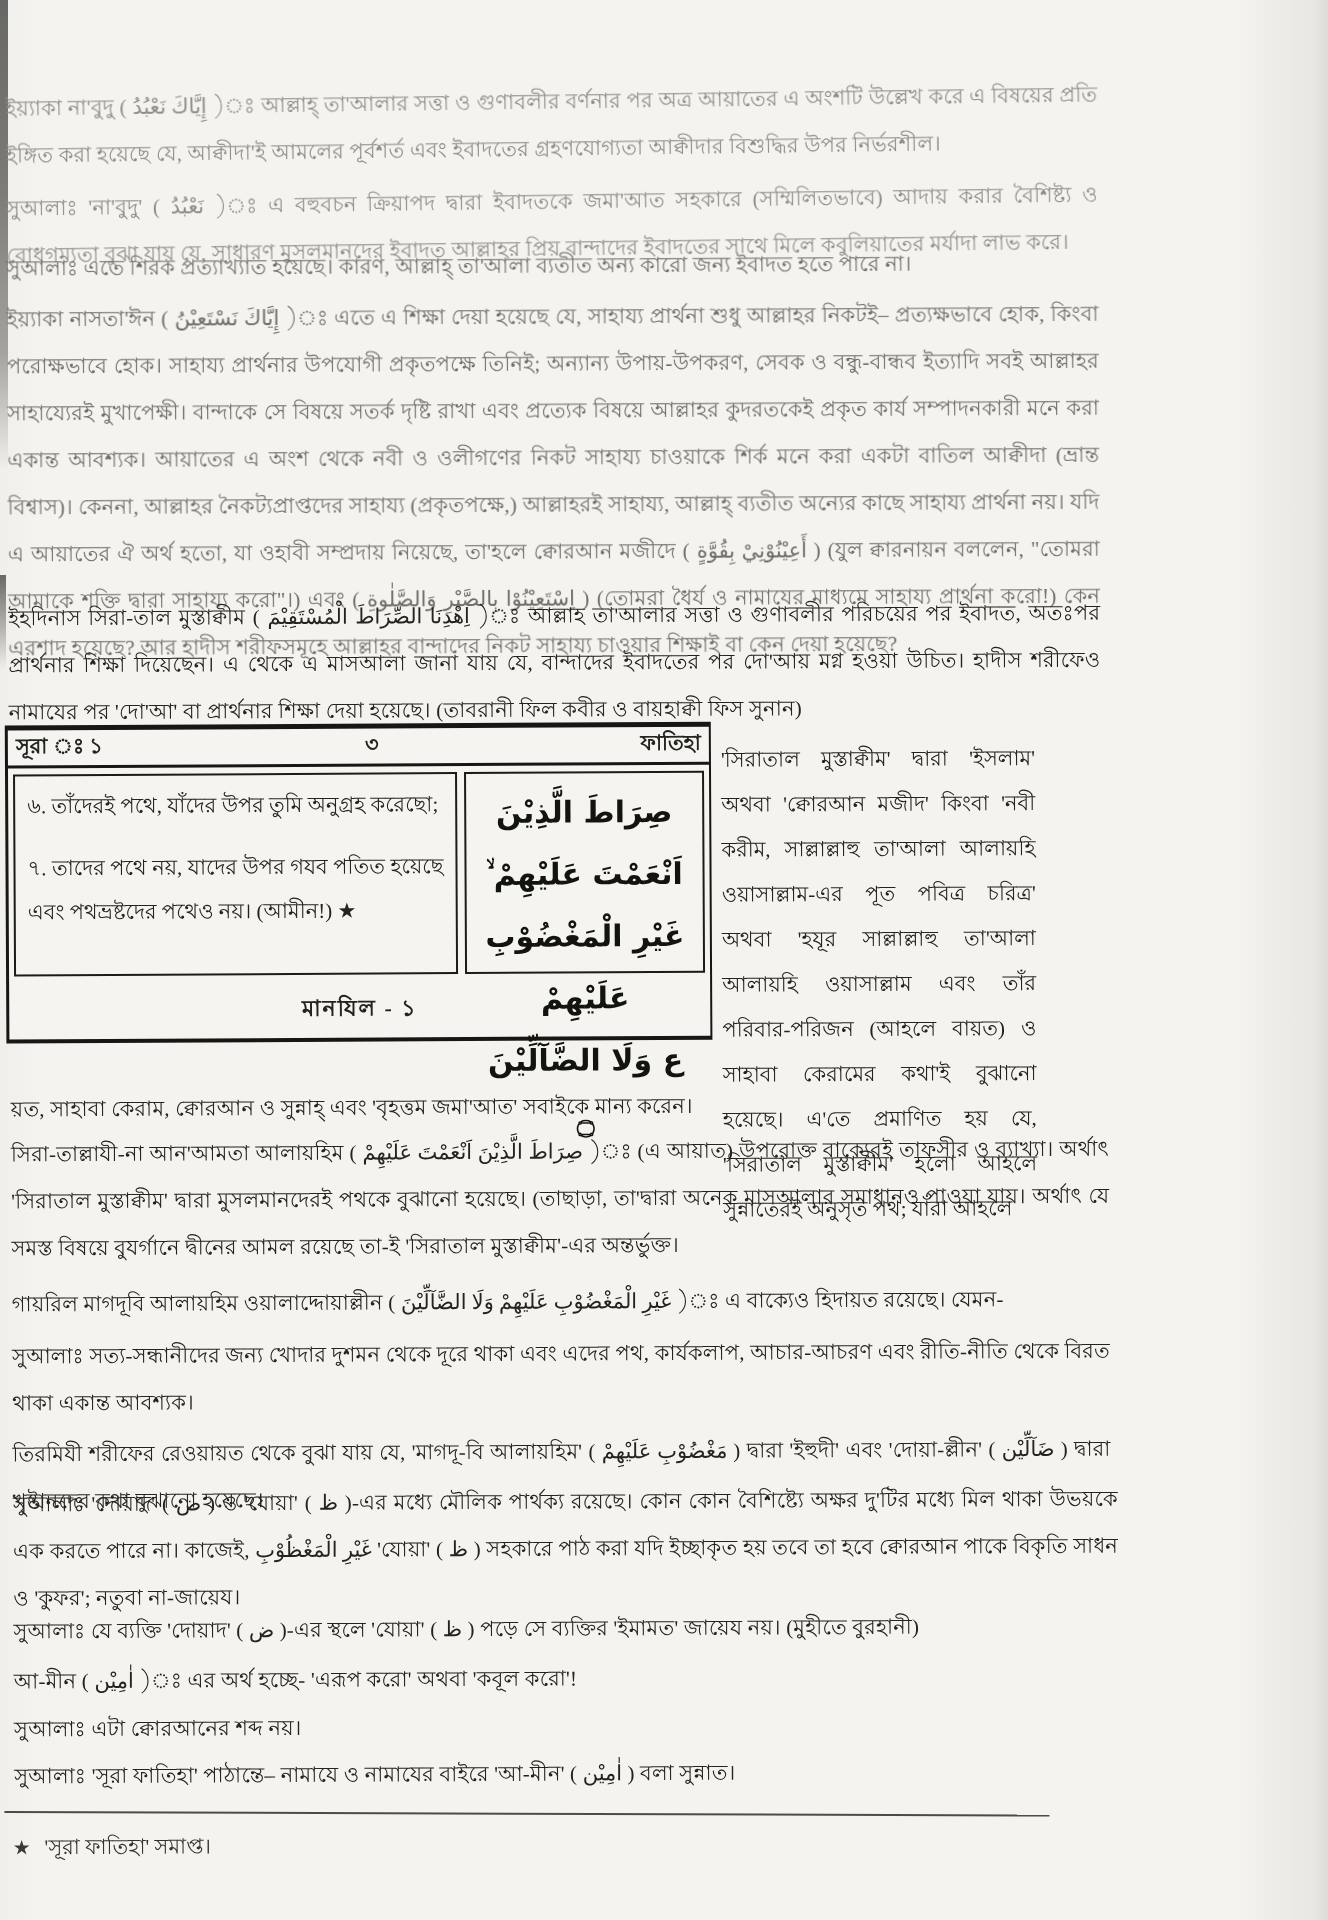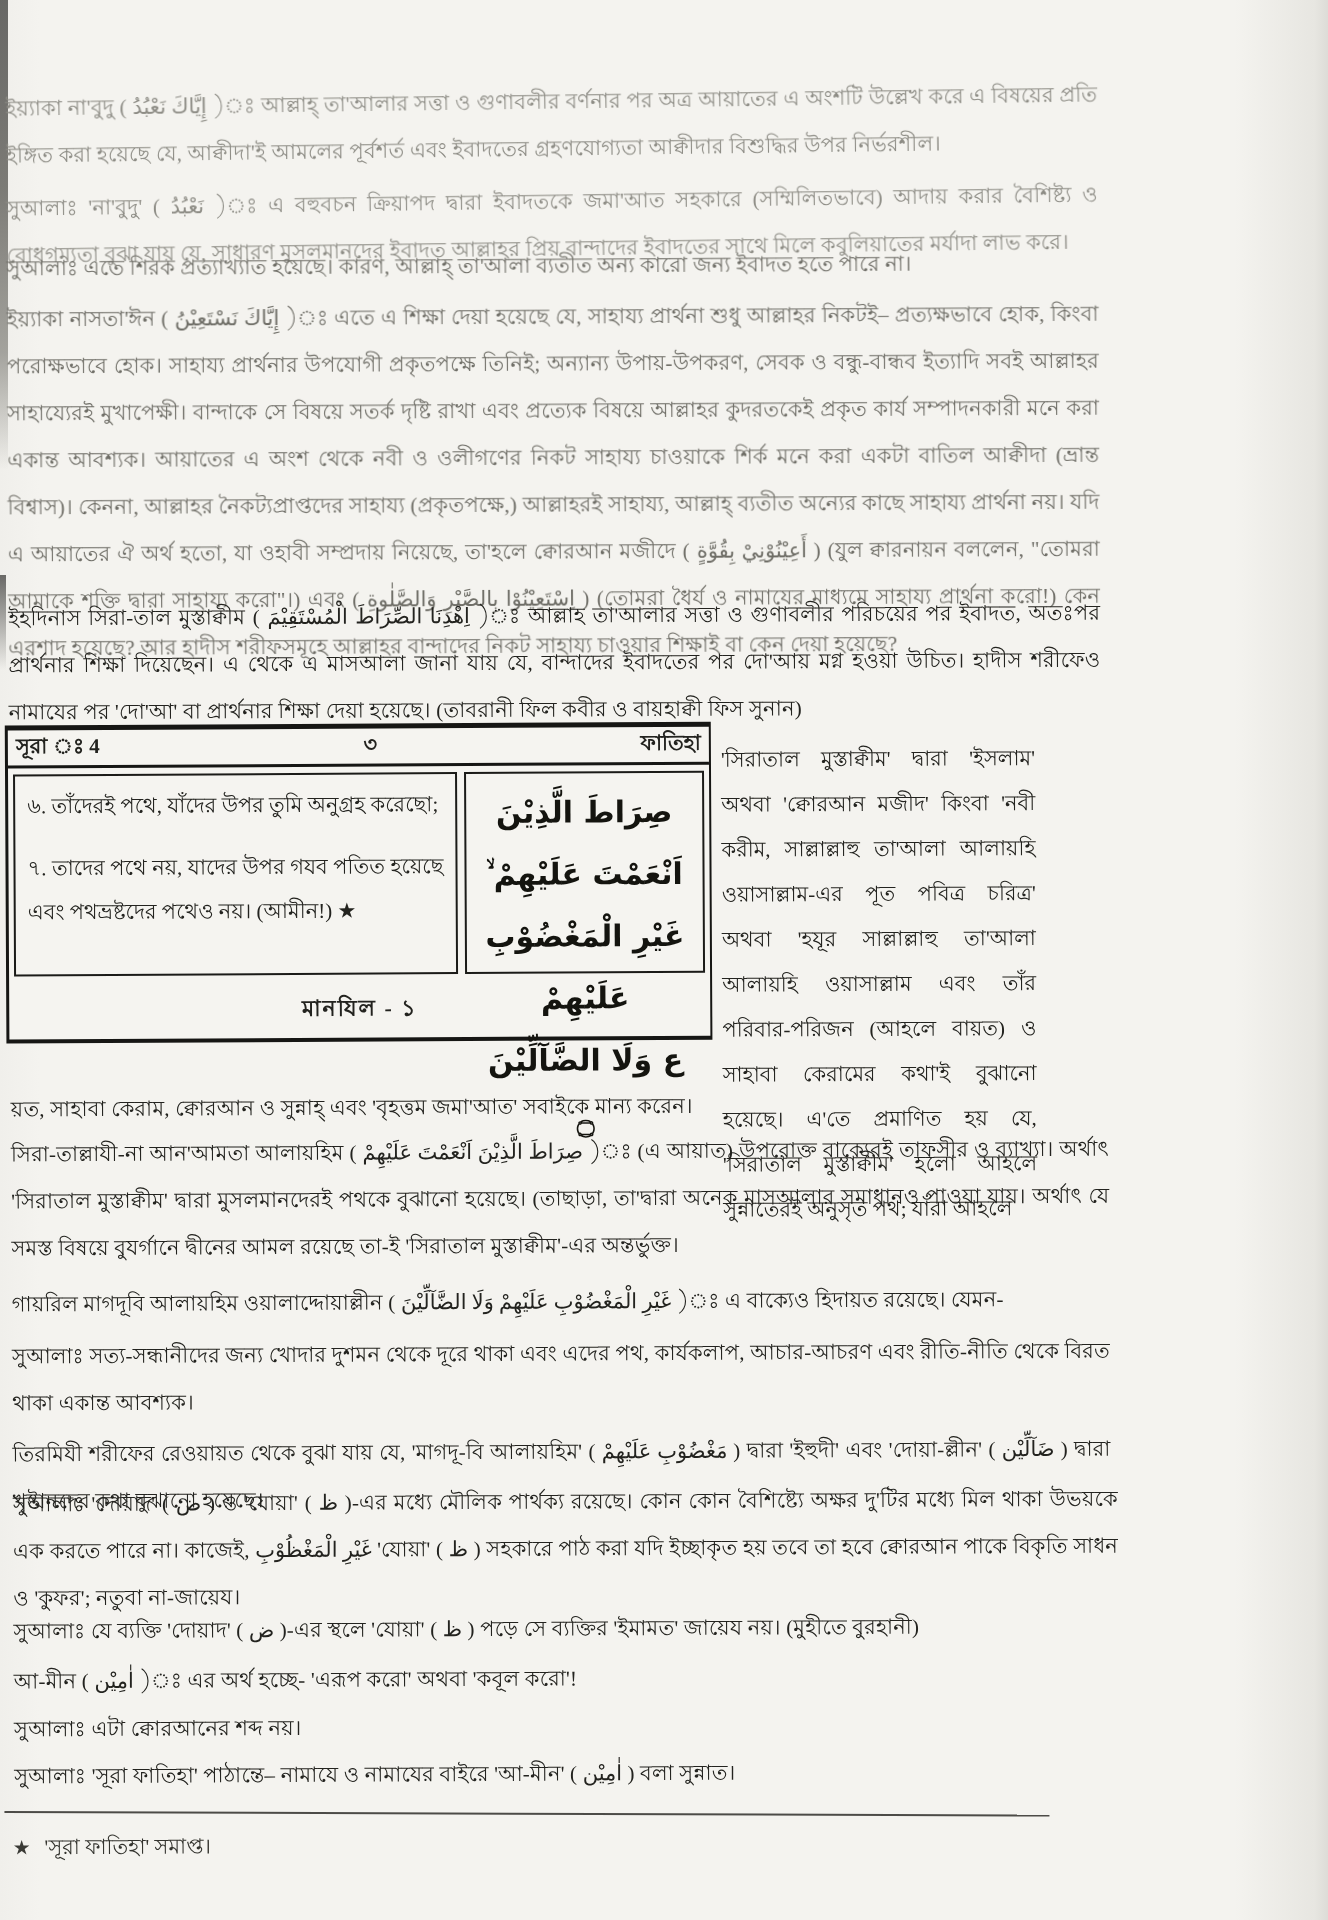--- a/index.html
+++ b/index.html
@@ -86,21 +86,21 @@
     <p class="para faded" style="top:178px;">সুআলাঃ 'না'বুদু' ( نَعْبُدُ )ঃ এ বহুবচন ক্রিয়াপদ দ্বারা ইবাদতকে জমা'আত সহকারে (সম্মিলিতভাবে) আদায় করার বৈশিষ্ট্য ও বোধগম্যতা বুঝা যায় যে, সাধারণ মুসলমানদের ইবাদত আল্লাহর প্রিয় বান্দাদের ইবাদতের সাথে মিলে কবুলিয়াতের মর্যাদা লাভ করে।</p>
 
     <p class="para semifaded" style="top:242px;">সুআলাঃ এতে শিরক প্রত্যাখ্যাত হয়েছে। কারণ, আল্লাহ্ তা'আলা ব্যতীত অন্য কারো জন্য ইবাদত হতে পারে না।</p>
 
     <p class="para semifaded" style="top:293px;">ইয়্যাকা নাসতা'ঈন ( إِيَّاكَ نَسْتَعِيْنُ )ঃ এতে এ শিক্ষা দেয়া হয়েছে যে, সাহায্য প্রার্থনা শুধু আল্লাহর নিকটই– প্রত্যক্ষভাবে হোক, কিংবা পরোক্ষভাবে হোক। সাহায্য প্রার্থনার উপযোগী প্রকৃতপক্ষে তিনিই; অন্যান্য উপায়-উপকরণ, সেবক ও বন্ধু-বান্ধব ইত্যাদি সবই আল্লাহর সাহায্যেরই মুখাপেক্ষী। বান্দাকে সে বিষয়ে সতর্ক দৃষ্টি রাখা এবং প্রত্যেক বিষয়ে আল্লাহর কুদরতকেই প্রকৃত কার্য সম্পাদনকারী মনে করা একান্ত আবশ্যক। আয়াতের এ অংশ থেকে নবী ও ওলীগণের নিকট সাহায্য চাওয়াকে শির্ক মনে করা একটা বাতিল আক্বীদা (ভ্রান্ত বিশ্বাস)। কেননা, আল্লাহর নৈকট্যপ্রাপ্তদের সাহায্য (প্রকৃতপক্ষে,) আল্লাহরই সাহায্য, আল্লাহ্ ব্যতীত অন্যের কাছে সাহায্য প্রার্থনা নয়। যদি এ আয়াতের ঐ অর্থ হতো, যা ওহাবী সম্প্রদায় নিয়েছে, তা'হলে ক্বোরআন মজীদে ( أَعِيْنُوْنِيْ بِقُوَّةٍ ) (যুল ক্বারনায়ন বললেন, "তোমরা আমাকে শক্তি দ্বারা সাহায্য করো"।) এবং ( اِسْتَعِيْنُوْا بِالصَّبْرِ وَالصَّلٰوةِ ) (তোমরা ধৈর্য ও নামাযের মাধ্যমে সাহায্য প্রার্থনা করো!) কেন এরশাদ হয়েছে? আর হাদীস শরীফসমূহে আল্লাহর বান্দাদের নিকট সাহায্য চাওয়ার শিক্ষাই বা কেন দেয়া হয়েছে?</p>
 
     <p class="para" style="top:592px;">ইহদিনাস সিরা-তাল মুস্তাক্বীম ( اِهْدِنَا الصِّرَاطَ الْمُسْتَقِيْمَ )ঃ আল্লাহ তা'আলার সত্তা ও গুণাবলীর পরিচয়ের পর ইবাদত, অতঃপর প্রার্থনার শিক্ষা দিয়েছেন। এ থেকে এ মাসআলা জানা যায় যে, বান্দাদের ইবাদতের পর দো'আয় মগ্ন হওয়া উচিত। হাদীস শরীফেও নামাযের পর 'দো'আ' বা প্রার্থনার শিক্ষা দেয়া হয়েছে। (তাবরানী ফিল কবীর ও বায়হাক্বী ফিস সুনান)</p>
 
     <div class="quran-box">
       <div class="qb-header">
-        <span>সূরা ঃ 4</span>
+        <span>সূরা ঃ ১</span>
         <span>৩</span>
         <span>ফাতিহা</span>
       </div>
       <div class="qb-cells">
         <div class="cell cell-translation">
           <p>৬.   তাঁদেরই পথে, যাঁদের উপর তুমি অনুগ্রহ করেছো;</p>
           <p>৭.   তাদের পথে নয়, যাদের উপর গযব পতিত হয়েছে এবং পথভ্রষ্টদের পথেও নয়। (আমীন!) ★</p>
         </div>
         <div class="cell cell-arabic">
           <div>صِرَاطَ الَّذِيْنَ اَنْعَمْتَ عَلَيْهِمْ ۙ</div>

